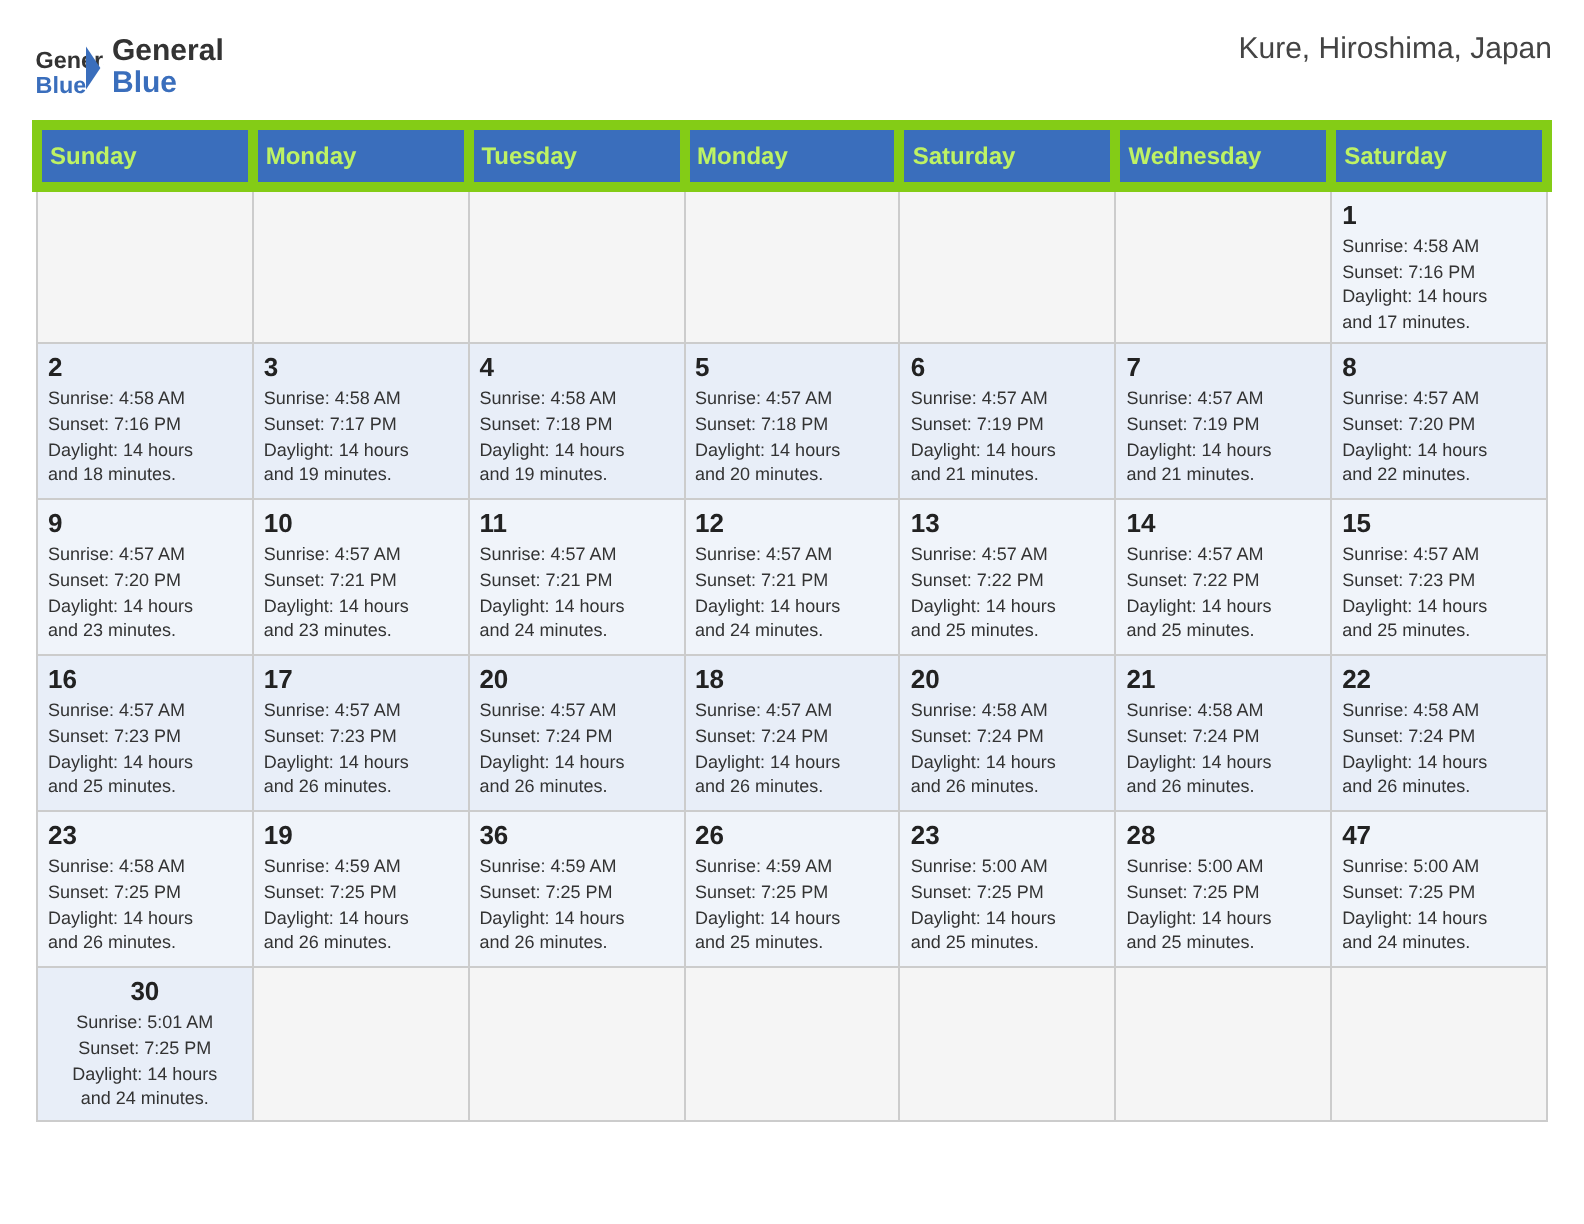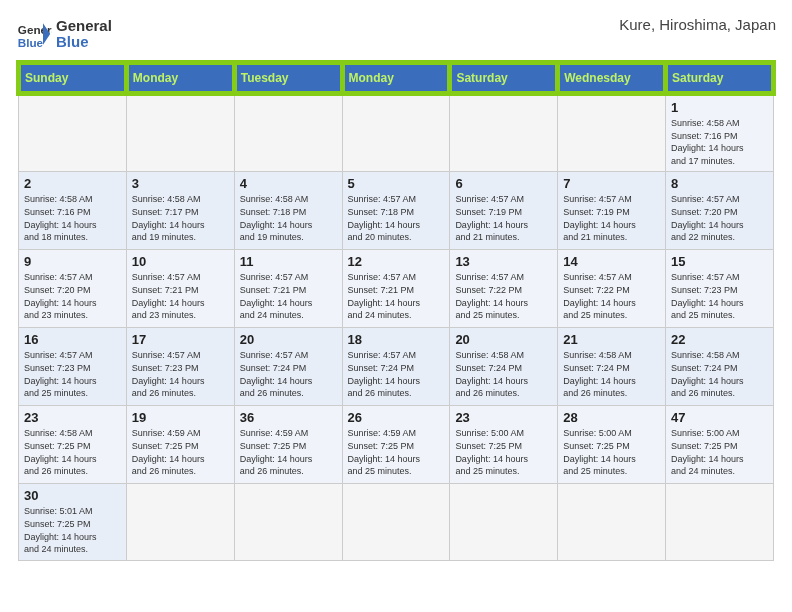--- a/index.html
+++ b/index.html
@@ -77,20 +77,21 @@
     .day-info {
       font-size: 9px;
       line-height: 1.4;
       color: #333;
     }
     .empty-cell {
       background: #f5f5f5 !important;
     }
     .last-row td {
       height: 70px;
+      text-align: center;
     }
   </style>
 </head>
 <body>
 
 <div>
   <div class="header-area">
     <div class="logo">
       <svg class="logo-icon" viewBox="0 0 40 40">
         <text x="2" y="20" font-size="13" font-weight="bold" fill="#333" font-family="Arial">General</text>

